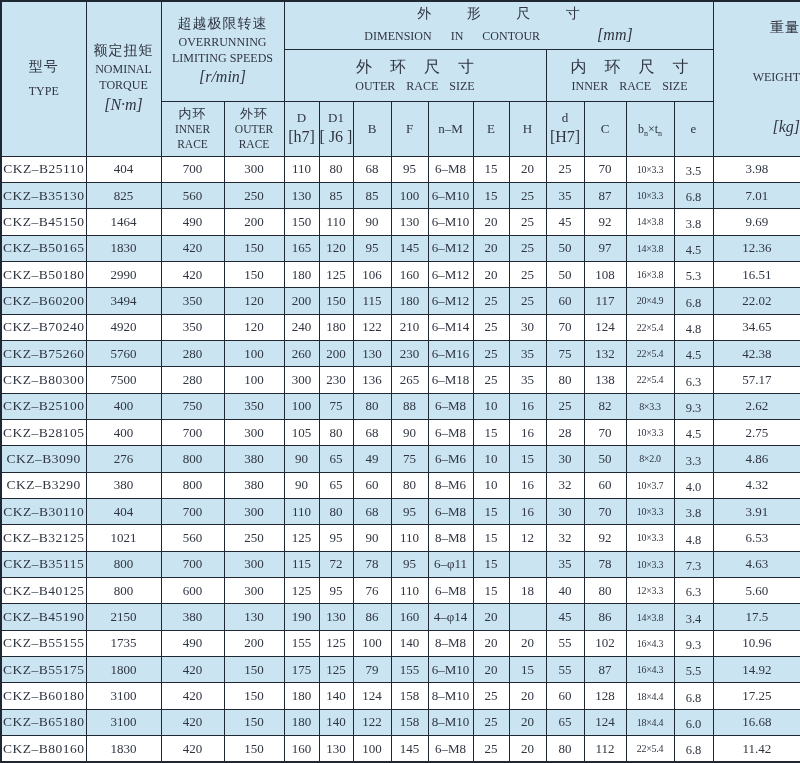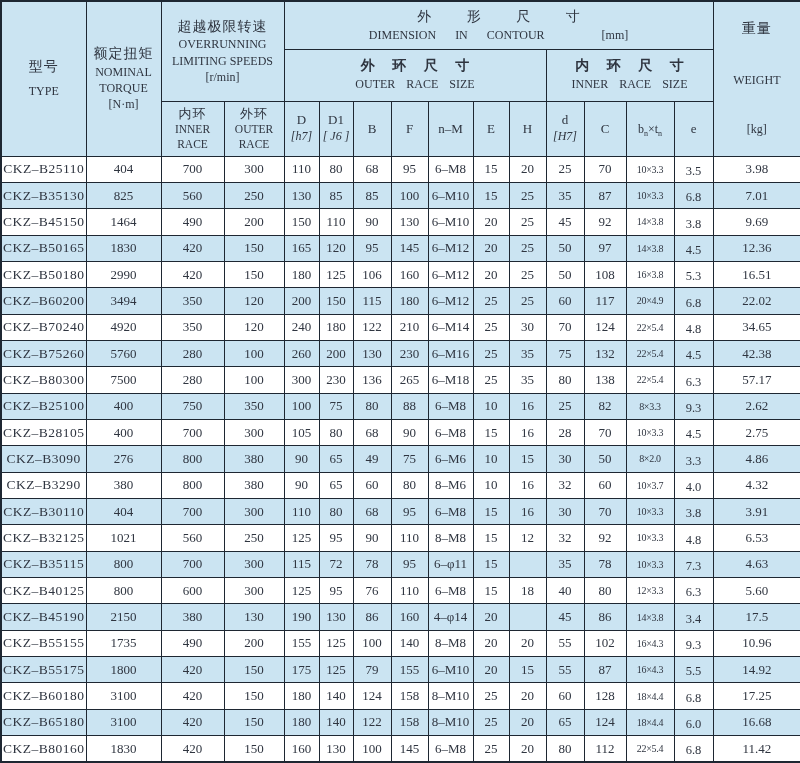--- a/index.html
+++ b/index.html
@@ -20,32 +20,32 @@
     border:2px solid var(--border);
   }
   table.spec th, table.spec td{
     border:1px solid var(--border);
     text-align:center;vertical-align:middle;
     padding:0;overflow:hidden;
   }
   thead th{background:var(--blue);font-weight:normal;}
   .zh{font-size:14px;letter-spacing:1px;}
   .en{font-size:12px;}
-  .unit{font-size:12px;}
+  .unit{font-size:16px;font-style:italic;}
   .hstack{display:flex;flex-direction:column;align-items:center;justify-content:center;line-height:1.35;}
   .gap8 > * + *{margin-top:6px;}
-  .spread{height:100%;justify-content:space-around;padding:2px 0;box-sizing:border-box;}
+  .spread{height:100%;justify-content:space-around;padding:2px 0;box-sizing:border-box;align-items:flex-end;}
   .dim-zh{font-size:14px;letter-spacing:16px;padding-left:16px;}
   .dim-en{font-size:12px;word-spacing:16px;}
-  .grp-zh{font-size:14px;letter-spacing:7px;padding-left:7px;font-weight:bold;}
+  .grp-zh{font-size:16px;letter-spacing:7px;padding-left:7px;}
   .grp-en{font-size:12px;word-spacing:8px;}
   .sub3{font-size:11.5px;line-height:1.25;}
   .sub3 .zh{font-size:13px;}
   .leaf{font-size:13px;line-height:1.3;}
-  .leaf .u{font-size:12px;font-style:italic;}
+  .leaf .u{font-size:16px;}
   .bt-head{font-size:12px;}
   .bt-head sub{font-size:8px;}
   tbody td{font-size:13px;}
   tbody tr.row-white td{background:var(--white);}
   tbody tr.row-blue td{background:var(--blue);}
   tbody td.col-0{font-size:13.5px;letter-spacing:0.5px;}
   tbody td.col-13{font-size:10px;letter-spacing:-0.3px;}
   tbody td.col-14{vertical-align:bottom;padding-bottom:3px;font-size:12.5px;margin-top:43px;}
   thead tr.h1{height:48px;}
   thead tr.h2{height:52px;}

